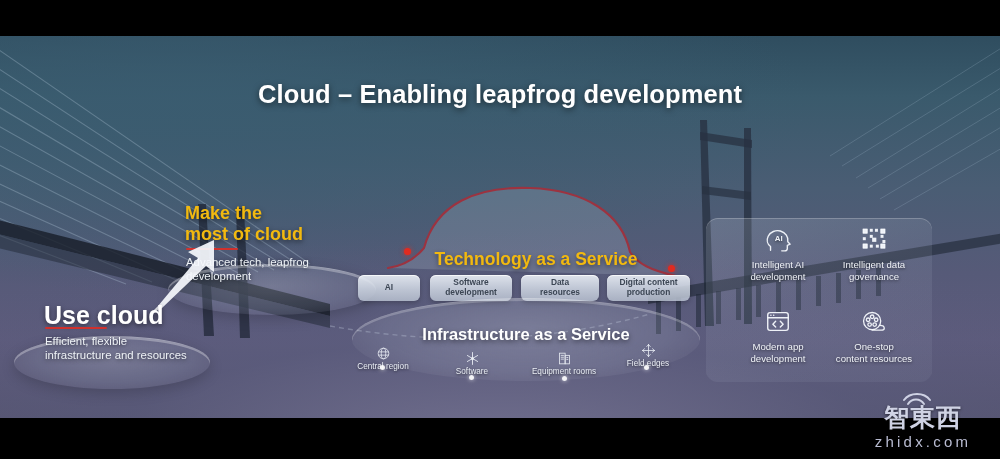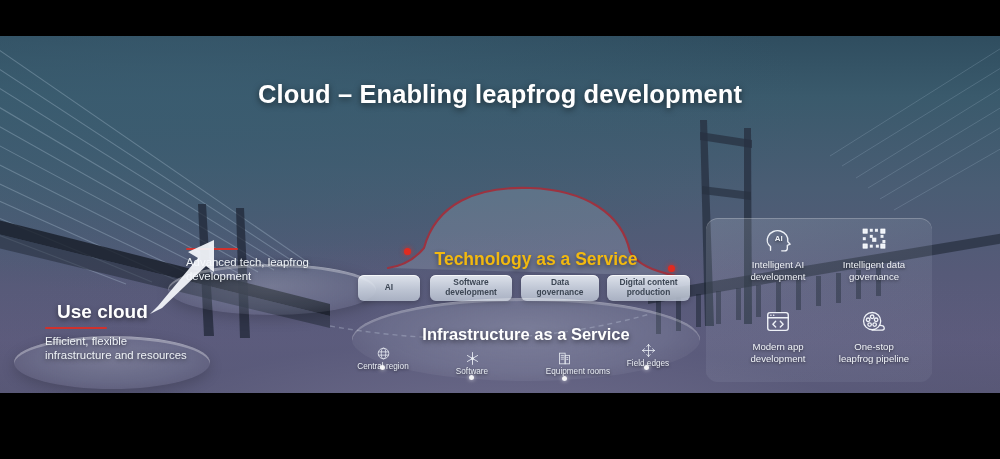--- a/index.html
+++ b/index.html
@@ -1,19 +1,19 @@
 <!DOCTYPE html>
 <html><head>
 <meta charset="utf-8">
 <style>
   html,body{margin:0;padding:0;background:#000;}
   body{width:1000px;height:459px;overflow:hidden;
        font-family:"Liberation Sans", sans-serif;}
 
-  #stage{position:relative;width:1000px;height:393px;background:#000;overflow:hidden;}
+  #stage{position:relative;width:1000px;height:458px;background:#000;overflow:hidden;}
 
   
   #frame{position:absolute;left:0;top:36px;width:1000px;height:382px;overflow:hidden;
          background:
            radial-gradient(120% 90% at 50% 108%, rgba(120,118,150,.85) 0%, rgba(90,92,125,.55) 32%, rgba(0,0,0,0) 62%),
            radial-gradient(90% 70% at 18% 18%, rgba(58,92,112,.85) 0%, rgba(0,0,0,0) 70%),
            linear-gradient(180deg,#2f4d5f 0%, #3a5a6c 16%, #4a5d74 40%, #565a78 62%, #5d5b7c 80%, #55536f 100%);}
 
   
   .cables{position:absolute;inset:0;pointer-events:none;}
@@ -33,21 +33,21 @@
       border-top:1px solid rgba(255,255,255,.40);}
 
   #disc-use{left:14px;top:300px;width:196px;height:52px;}
   #disc-make{left:168px;top:228px;width:208px;height:50px;}
 
   .blk-title{position:absolute;color:#fff;font-weight:bold;text-shadow:0 2px 5px rgba(0,0,0,.5);}
   .rule{position:absolute;height:2px;background:#d0312d;border-radius:1px;}
   .blk-sub{position:absolute;color:#eef2f6;font-size:11.4px;line-height:14.4px;
            text-shadow:0 1px 4px rgba(0,0,0,.55);}
 
-  #use-title{left:44px;top:265px;font-size:19px;margin-left:13px;}
+  #use-title{left:44px;top:265px;font-size:25px;}
   #use-rule{left:45px;top:291px;width:62px;}
   #use-sub{left:45px;top:298px;width:215px;}
 
   #make-title{left:185px;top:167px;font-size:18px;color:#f2b90f;line-height:21px;width:140px;}
   #make-rule{left:186px;top:212px;width:52px;}
   #make-sub{left:186px;top:219px;width:150px;}
 
   #arrow-up{position:absolute;left:148px;top:198px;width:74px;height:84px;}
 
   
@@ -157,20 +157,22 @@
         <rect x="856" y="234" width="5" height="29"></rect>
           <rect x="876" y="231" width="5" height="29"></rect>
       </g>
 
       <path d="M330 290 Q500 320 650 278" stroke="rgba(215,225,240,.28)" stroke-width="1.4" stroke-dasharray="5 4" fill="none"></path>
     </svg>
 
     <div id="title">Cloud – Enabling leapfrog development</div>
 
     <div class="stage-disc" id="disc-make"></div>
+    <div class="blk-title" id="make-title" style="white-space:pre-line;">Make the
+most of cloud</div>
     <div class="rule" id="make-rule"></div>
     <div class="blk-sub" id="make-sub" style="white-space:pre-line;">Advanced tech, leapfrog
 development</div>
 
     <svg id="arrow-up" viewBox="0 0 74 84">
       <path d="M66 6 L40 18 L50 24 L10 72 L2 80 L14 74 L58 32 L66 38 Z" fill="rgba(246,249,253,.92)"></path>
     </svg>
 
     <div class="stage-disc" id="disc-use"></div>
     <div class="blk-title" id="use-title">Use cloud</div>
@@ -184,21 +186,21 @@
     <div class="dot-red" style="left:404px;top:212px;"></div>
     <div class="dot-red" style="left:668px;top:229px;"></div>
 
     <div id="taas-label">Technology as a Service</div>
 
     <div id="pills">
       <div class="pill" style="left:0px;width:62px;white-space:pre-line;">AI</div>
       <div class="pill" style="left:72px;width:82px;white-space:pre-line;">Software
 development</div>
       <div class="pill" style="left:163px;width:78px;white-space:pre-line;">Data
-governance</div>
+resources</div>
       <div class="pill" style="left:249px;width:83px;white-space:pre-line;">Digital content
 production</div>
     </div>
 
     <div id="infra-plat"></div>
     <div id="iaas-label">Infrastructure as a Service</div>
 
     <div class="infra-node" style="left:338px;top:310px;width:90px;">
       <svg class="ic" viewBox="0 0 24 24" fill="none" stroke="rgba(240,244,250,.92)" stroke-width="1.4">
         <circle cx="12" cy="12" r="8.5"></circle>
@@ -211,21 +213,21 @@
 
     <div class="infra-node" style="left:432px;top:315px;width:80px;">
       <svg class="ic" viewBox="0 0 24 24" fill="none" stroke="rgba(240,244,250,.95)" stroke-width="1.5" stroke-linecap="round">
         <path d="M12 2.5 V21.5 M3.8 7.2 L20.2 16.8 M20.2 7.2 L3.8 16.8"></path>
         <circle cx="12" cy="12" r="2.4" fill="rgba(240,244,250,.95)" stroke="none"></circle>
       </svg>
       <span>Software</span>
     </div>
     <div class="node-dot" style="left:469px;top:339px;"></div>
 
-    <div class="infra-node" style="left:518px;top:315px;width:92px;text-align:right;">
+    <div class="infra-node" style="left:518px;top:315px;width:92px;">
       <svg class="ic" viewBox="0 0 24 24" fill="none" stroke="rgba(240,244,250,.92)" stroke-width="1.4">
         <rect x="4" y="3.5" width="9" height="17"></rect>
           <rect x="13" y="7" width="7" height="13.5"></rect>
         <path d="M6 7 H11 M6 10 H11 M6 13 H11 M15 10.5 H18 M15 13.5 H18"></path>
       </svg>
       <span>Equipment rooms</span>
     </div>
     <div class="node-dot" style="left:562px;top:340px;"></div>
 
     <div class="infra-node" style="left:608px;top:307px;width:80px;">
@@ -293,21 +295,21 @@
       <svg class="fic" viewBox="0 0 32 30" fill="none" stroke="rgba(246,249,253,.95)" stroke-width="1.4">
         <circle cx="14" cy="14" r="9.2"></circle>
         <circle cx="14" cy="9.4" r="1.9"></circle>
           <circle cx="18.3" cy="12.6" r="1.9"></circle>
         <circle cx="16.7" cy="17.8" r="1.9"></circle>
           <circle cx="11.3" cy="17.8" r="1.9"></circle>
         <circle cx="9.7" cy="12.6" r="1.9"></circle>
         <path d="M22.2 18.6 C25.6 18.6 27 20.2 27 21.6 C27 23 25.6 23.8 23.8 23.8 H14" stroke-linecap="round"></path>
       </svg>
       <span style="white-space:pre-line;">One-stop
-leapfrog pipeline</span>
+content resources</span>
     </div>
 
   </div>
 
   <div class="bar" id="bar-top"></div>
   <div class="bar" id="bar-bot"></div>
 
   <div id="wm">
     <svg width="122" height="14" viewBox="0 0 122 14" style="display:block;margin:0 auto -2px;">
       <g fill="none" stroke="#cfd2e4" stroke-width="2" stroke-linecap="round">

